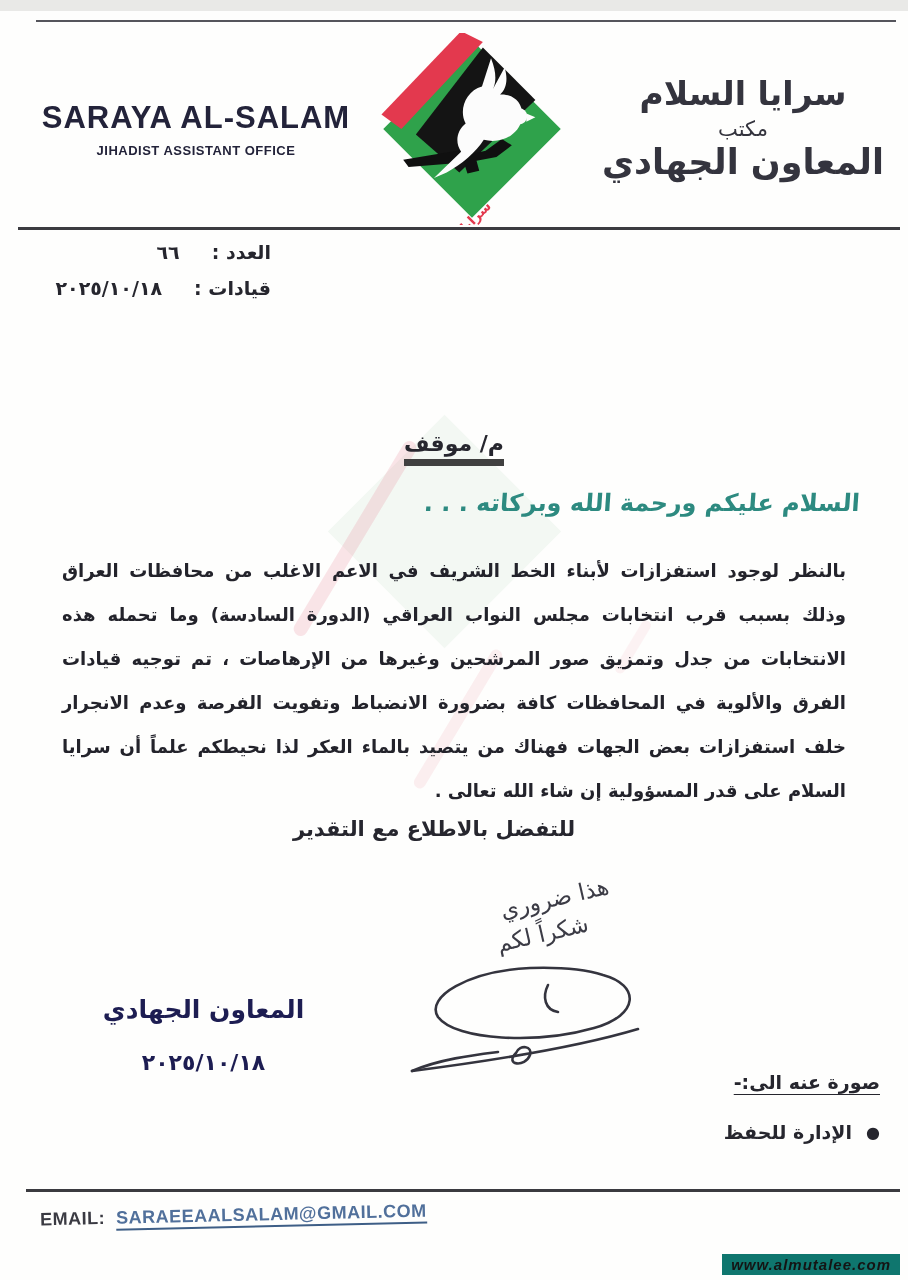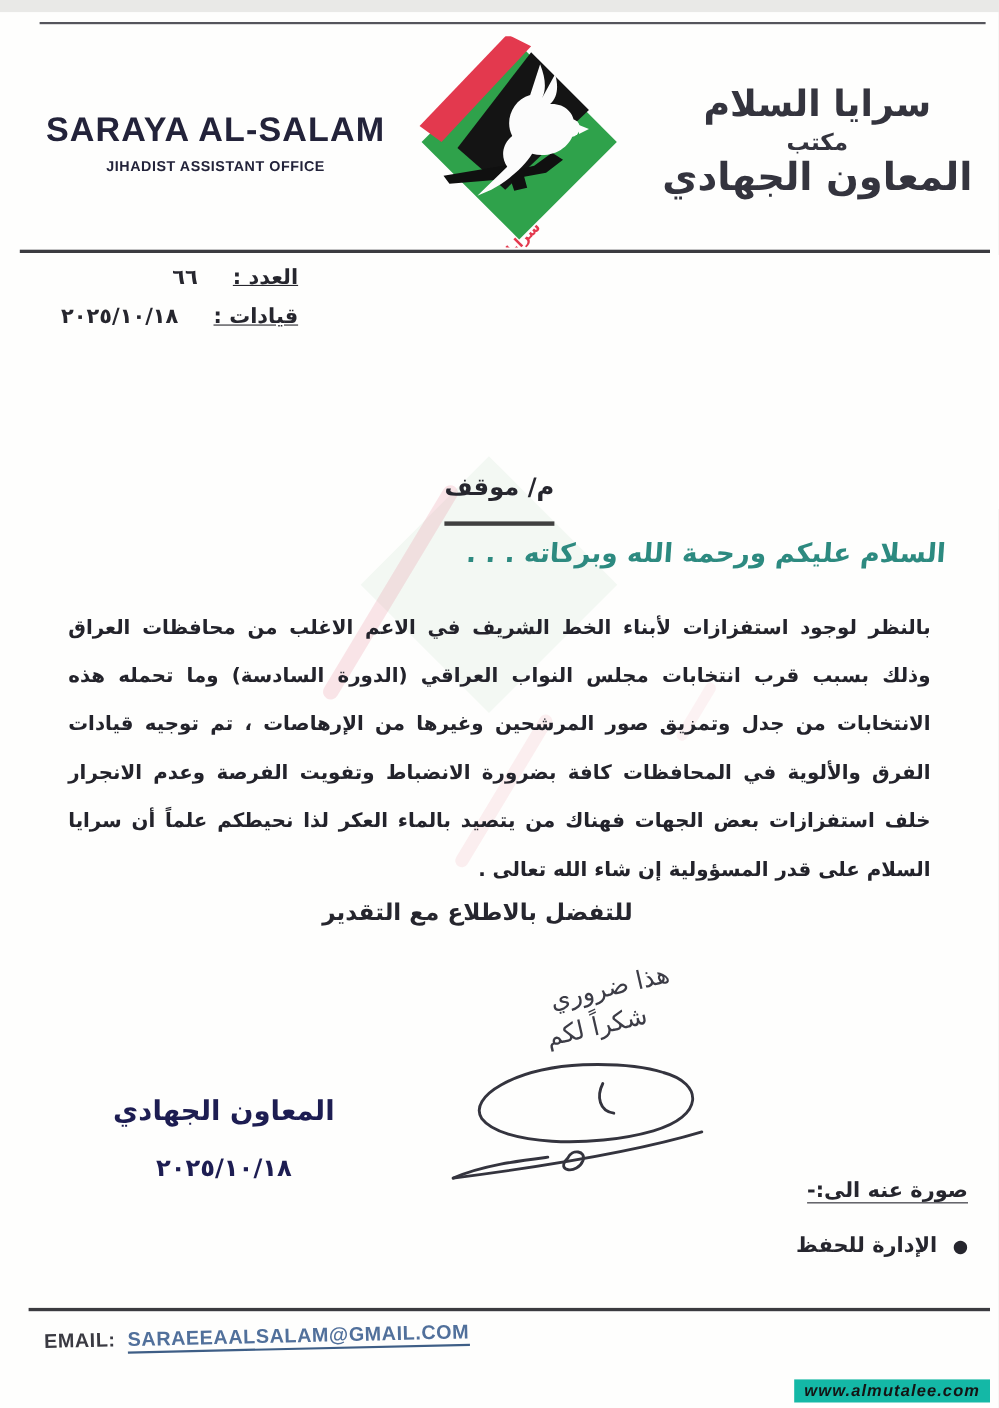--- a/index.html
+++ b/index.html
@@ -13,36 +13,36 @@
     border-top:2px solid #55555c;}
   .header{position:absolute;top:22px;left:36px;right:10px;height:192px;
     display:flex;align-items:center;justify-content:space-between;direction:ltr;}
   .org-en{width:320px;text-align:center;font-family:"Liberation Sans",sans-serif;
     color:#23233a;line-height:1.25;}
   .org-en .name{font-size:31px;font-weight:800;letter-spacing:1px;white-space:nowrap;}
   .org-en .office{font-size:13px;font-weight:700;letter-spacing:.5px;margin-top:6px;white-space:nowrap;}
   .logo-wrap{width:230px;height:192px;display:flex;align-items:center;justify-content:center;}
   .callig{width:310px;text-align:center;color:#34343e;direction:rtl;line-height:1.05;}
   .callig .c1{font-size:33px;font-weight:700;}
-  .callig .c2{font-size:21px;font-weight:700;margin-top:6px;}
+  .callig .c2{font-size:21px;font-weight:400;margin-top:6px;}
   .callig .c3{font-size:35px;font-weight:700;margin-top:4px;}
   .divider{position:absolute;top:216px;left:18px;right:8px;height:0;
     border-top:3px solid #3b3b40;}
   
   .meta{position:absolute;top:230px;left:46px;width:225px;direction:rtl;font-size:19px;font-weight:600;}
   .meta-row{display:flex;gap:32px;margin-bottom:14px;align-items:baseline;}
-  .meta-row .lbl{white-space:nowrap;text-decoration:underline;}
+  .meta-row .lbl{white-space:nowrap;}
   .meta-row .val{white-space:nowrap;letter-spacing:1px;}
   
   .addressee{position:absolute;top:358px;left:0;right:0;text-align:center;direction:rtl;
     font-size:22px;font-weight:700;}
   .addressee .honorific{font-size:12px;font-weight:600;vertical-align:super;margin-right:6px;}
   .subject{position:absolute;top:420px;left:0;right:0;text-align:center;direction:rtl;
     font-size:22px;font-weight:700;}
-  .subject span{border-bottom:4px solid #404040;padding-bottom:18px;}
+  .subject span{border-bottom:7px solid #404040;padding-bottom:3px;}
   .greeting{position:absolute;top:478px;right:48px;direction:rtl;font-size:24px;font-weight:700;
     color:#2d8a80;transform:skewX(-4deg);}
   .body-par{position:absolute;top:538px;left:62px;right:62px;direction:rtl;
     text-align:justify;font-size:18px;font-weight:700;line-height:44px;color:#23232b;}
   .closing{position:absolute;top:806px;left:0;right:0;text-align:center;direction:rtl;
     font-size:21px;font-weight:700;transform:translateX(-20px);}
   
   .hand-note{position:absolute;top:872px;left:492px;direction:rtl;color:#3c3c46;
     transform:rotate(-13deg);font-size:23px;line-height:1.4;}
   .hand-note .l2{margin-right:28px;}
@@ -55,21 +55,21 @@
   .cc .cc-label{text-decoration:underline;text-underline-offset:5px;}
   .cc .cc-item{margin-top:28px;display:flex;gap:14px;align-items:center;}
   .cc .dot{font-size:16px;}
   
   .footer-line{position:absolute;top:1178px;left:26px;right:8px;height:0;border-top:3px solid #3b3b40;}
   .email-row{position:absolute;top:1194px;left:40px;font-family:"Liberation Sans",sans-serif;
     font-size:18px;transform:rotate(-1.3deg);direction:ltr;}
   .email-row .elbl{color:#3a3a42;font-weight:600;letter-spacing:.5px;}
   .email-row .eaddr{color:#51709b;font-weight:600;border-bottom:2px solid #3e5e86;
     padding-bottom:1px;margin-left:6px;letter-spacing:.5px;}
-  .site-mark{position:absolute;top:1243px;right:8px;background:#14b8a6;color:#141414;
+  .site-mark{position:absolute;top:1243px;right:8px;background:#0f766e;color:#141414;
     font-family:"Liberation Sans",sans-serif;font-size:15px;font-style:italic;font-weight:700;
     padding:2px 9px;letter-spacing:1px;}
   
   .ghost{position:absolute;pointer-events:none;}
   .g-stroke1{left:348px;top:415px;width:14px;height:225px;background:rgba(228,98,122,.17);
     border-radius:8px;transform:rotate(31deg);}
   .g-stroke2{left:452px;top:628px;width:12px;height:160px;background:rgba(228,98,122,.10);
     border-radius:8px;transform:rotate(31deg);}
   .g-stroke3{left:628px;top:606px;width:10px;height:60px;background:rgba(228,98,122,.08);
     border-radius:6px;transform:rotate(31deg);}

